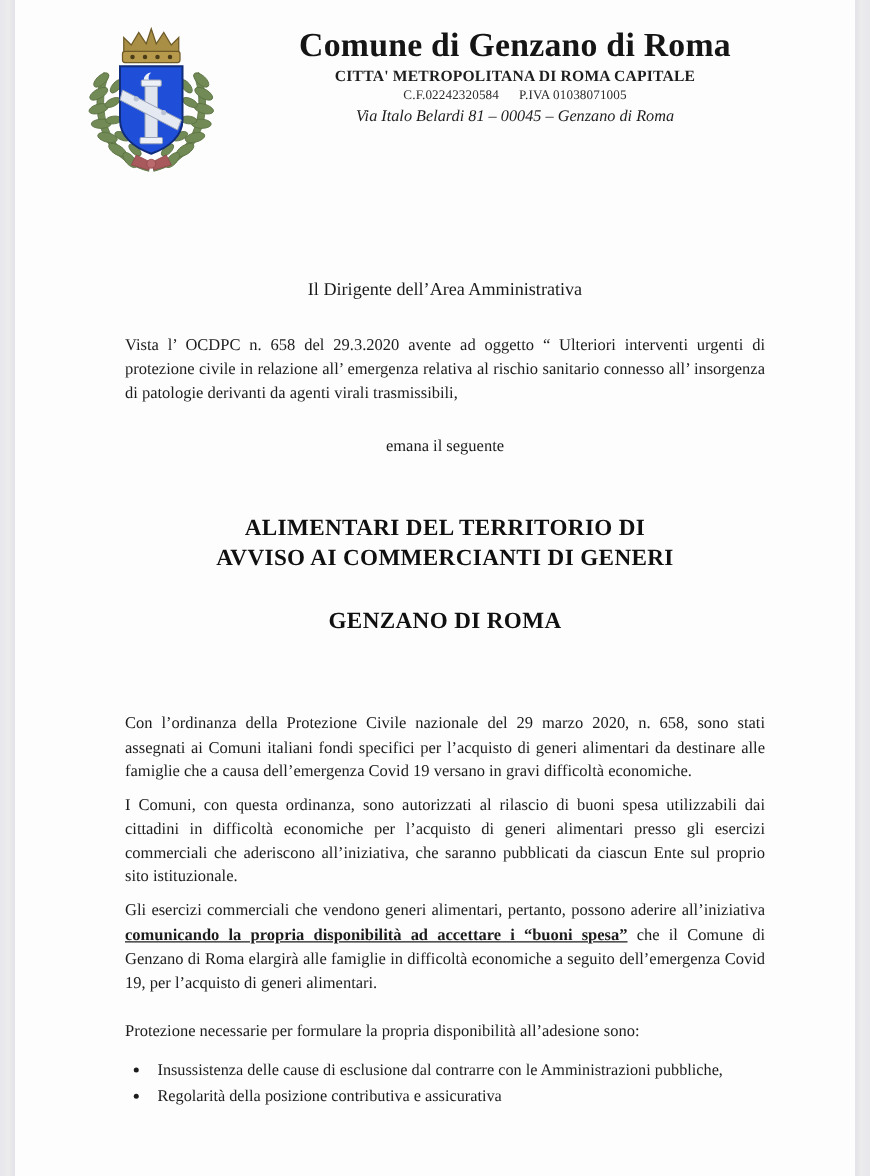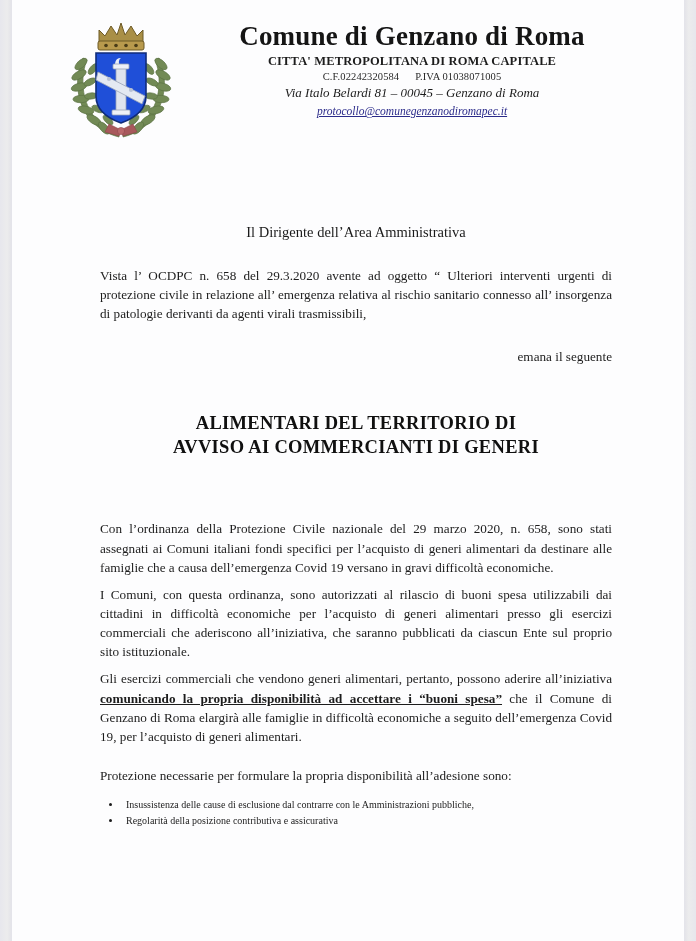--- a/index.html
+++ b/index.html
@@ -113,21 +113,21 @@
     color: #1a1a1a;
   }
   .para {
     font-size: 13.2px;
     line-height: 1.45;
     text-align: justify;
     color: #1c1c1c;
     margin: 0;
   }
   .para.premise  { margin-top: 25px; }
-  .para.emana    { margin-top: 24px; text-align: right; }
+  .para.emana    { margin-top: 24px; text-align: center; }
 
   .notice-title {
     text-align: center;
     font-weight: bold;
     font-size: 18.5px;
     line-height: 1.32;
     letter-spacing: 0.3px;
     color: #101010;
     margin-top: 44px;
   }
@@ -150,21 +150,21 @@
 
   .conditions-intro {
     font-size: 13.2px;
     line-height: 1.45;
     color: #1c1c1c;
     margin-top: 20px;
   }
   ul.conditions {
     margin: 12px 0 0 0;
     padding-left: 22px;
-    font-size: 10px;
+    font-size: 13px;
     line-height: 1.6;
     color: #1c1c1c;
   }
   ul.conditions li { padding-left: 4px; }
 </style>
 </head>
 <body>
 
 <div class="page-wrap">
 
@@ -241,39 +241,37 @@
         </svg>
       </div>
 
       <div class="letterhead-text">
         <div class="org-name">Comune di Genzano di Roma</div>
         <div class="org-sub">CITTA' METROPOLITANA DI ROMA CAPITALE</div>
         <div class="org-codes">
           <span>C.F.02242320584</span><span class="gap"></span><span>P.IVA 01038071005</span>
         </div>
         <div class="org-addr">Via Italo Belardi 81 – 00045 – Genzano di Roma</div>
-        <div>
-          <a class="org-mail" href="#">protocollo@comunegenzanodiromapec.it</a>
-        </div>
       </div>
     </header>
 
     <main class="doc-body">
 
       <div class="centered-line">Il Dirigente dell’Area Amministrativa</div>
 
       <p class="para premise">Vista l’ OCDPC n. 658 del 29.3.2020 avente ad oggetto “ Ulteriori interventi urgenti di protezione civile in relazione all’ emergenza relativa al rischio sanitario connesso all’ insorgenza di patologie derivanti da agenti virali trasmissibili,</p>
 
       <p class="para emana">emana il seguente</p>
 
       <div class="notice-title">
         <div>ALIMENTARI  DEL TERRITORIO DI</div>
         <div>AVVISO AI COMMERCIANTI DI GENERI</div>
       </div>
 
+      <div class="notice-title-city">GENZANO DI ROMA</div>
 
       <div class="body-block">
 
         <p class="para">Con  l’ordinanza  della Protezione Civile nazionale del 29 marzo 2020, n. 658,    sono stati assegnati ai Comuni italiani fondi specifici per l’acquisto di generi alimentari da destinare alle famiglie che a causa dell’emergenza Covid 19 versano in gravi difficoltà economiche.</p>
 
         <p class="para">I Comuni, con questa  ordinanza,  sono autorizzati al rilascio di buoni spesa utilizzabili dai cittadini in difficoltà economiche per l’acquisto di generi alimentari presso gli esercizi commerciali che aderiscono all’iniziativa, che saranno pubblicati da ciascun Ente sul proprio sito istituzionale.</p>
 
         <p class="para"><span>Gli esercizi commerciali che vendono generi alimentari, pertanto, possono aderire all’iniziativa </span><span class="emph">comunicando la propria disponibilità ad accettare i “buoni spesa”</span><span> che il Comune di Genzano di Roma  elargirà alle famiglie in difficoltà economiche  a seguito dell’emergenza Covid 19, per l’acquisto di generi alimentari.</span></p>
 
         <div class="conditions-intro">Protezione necessarie per formulare la propria disponibilità all’adesione sono:</div>

